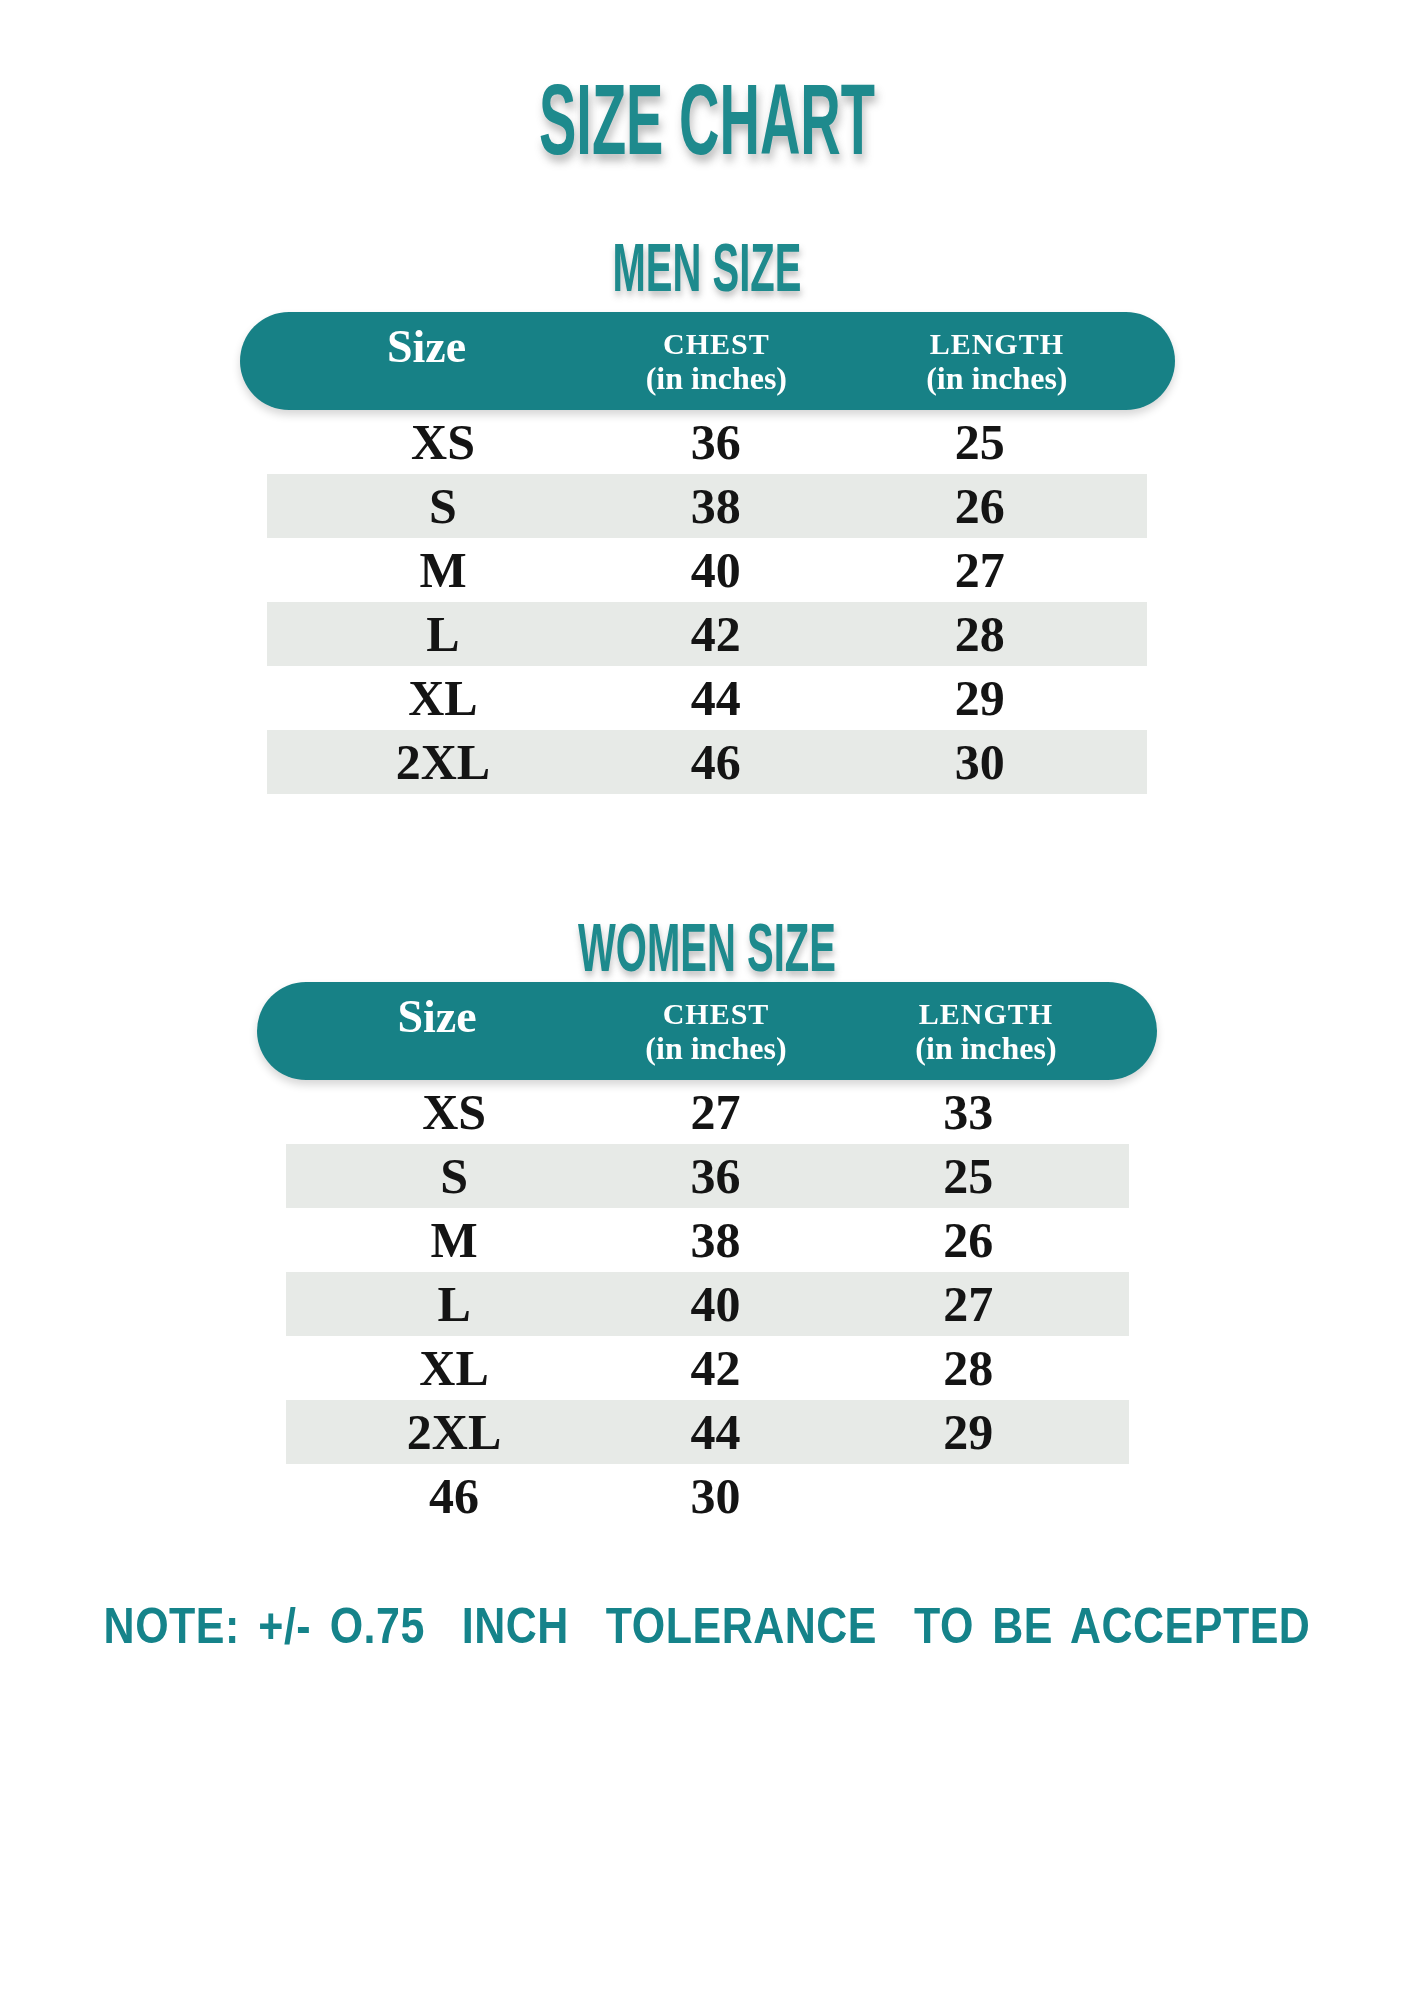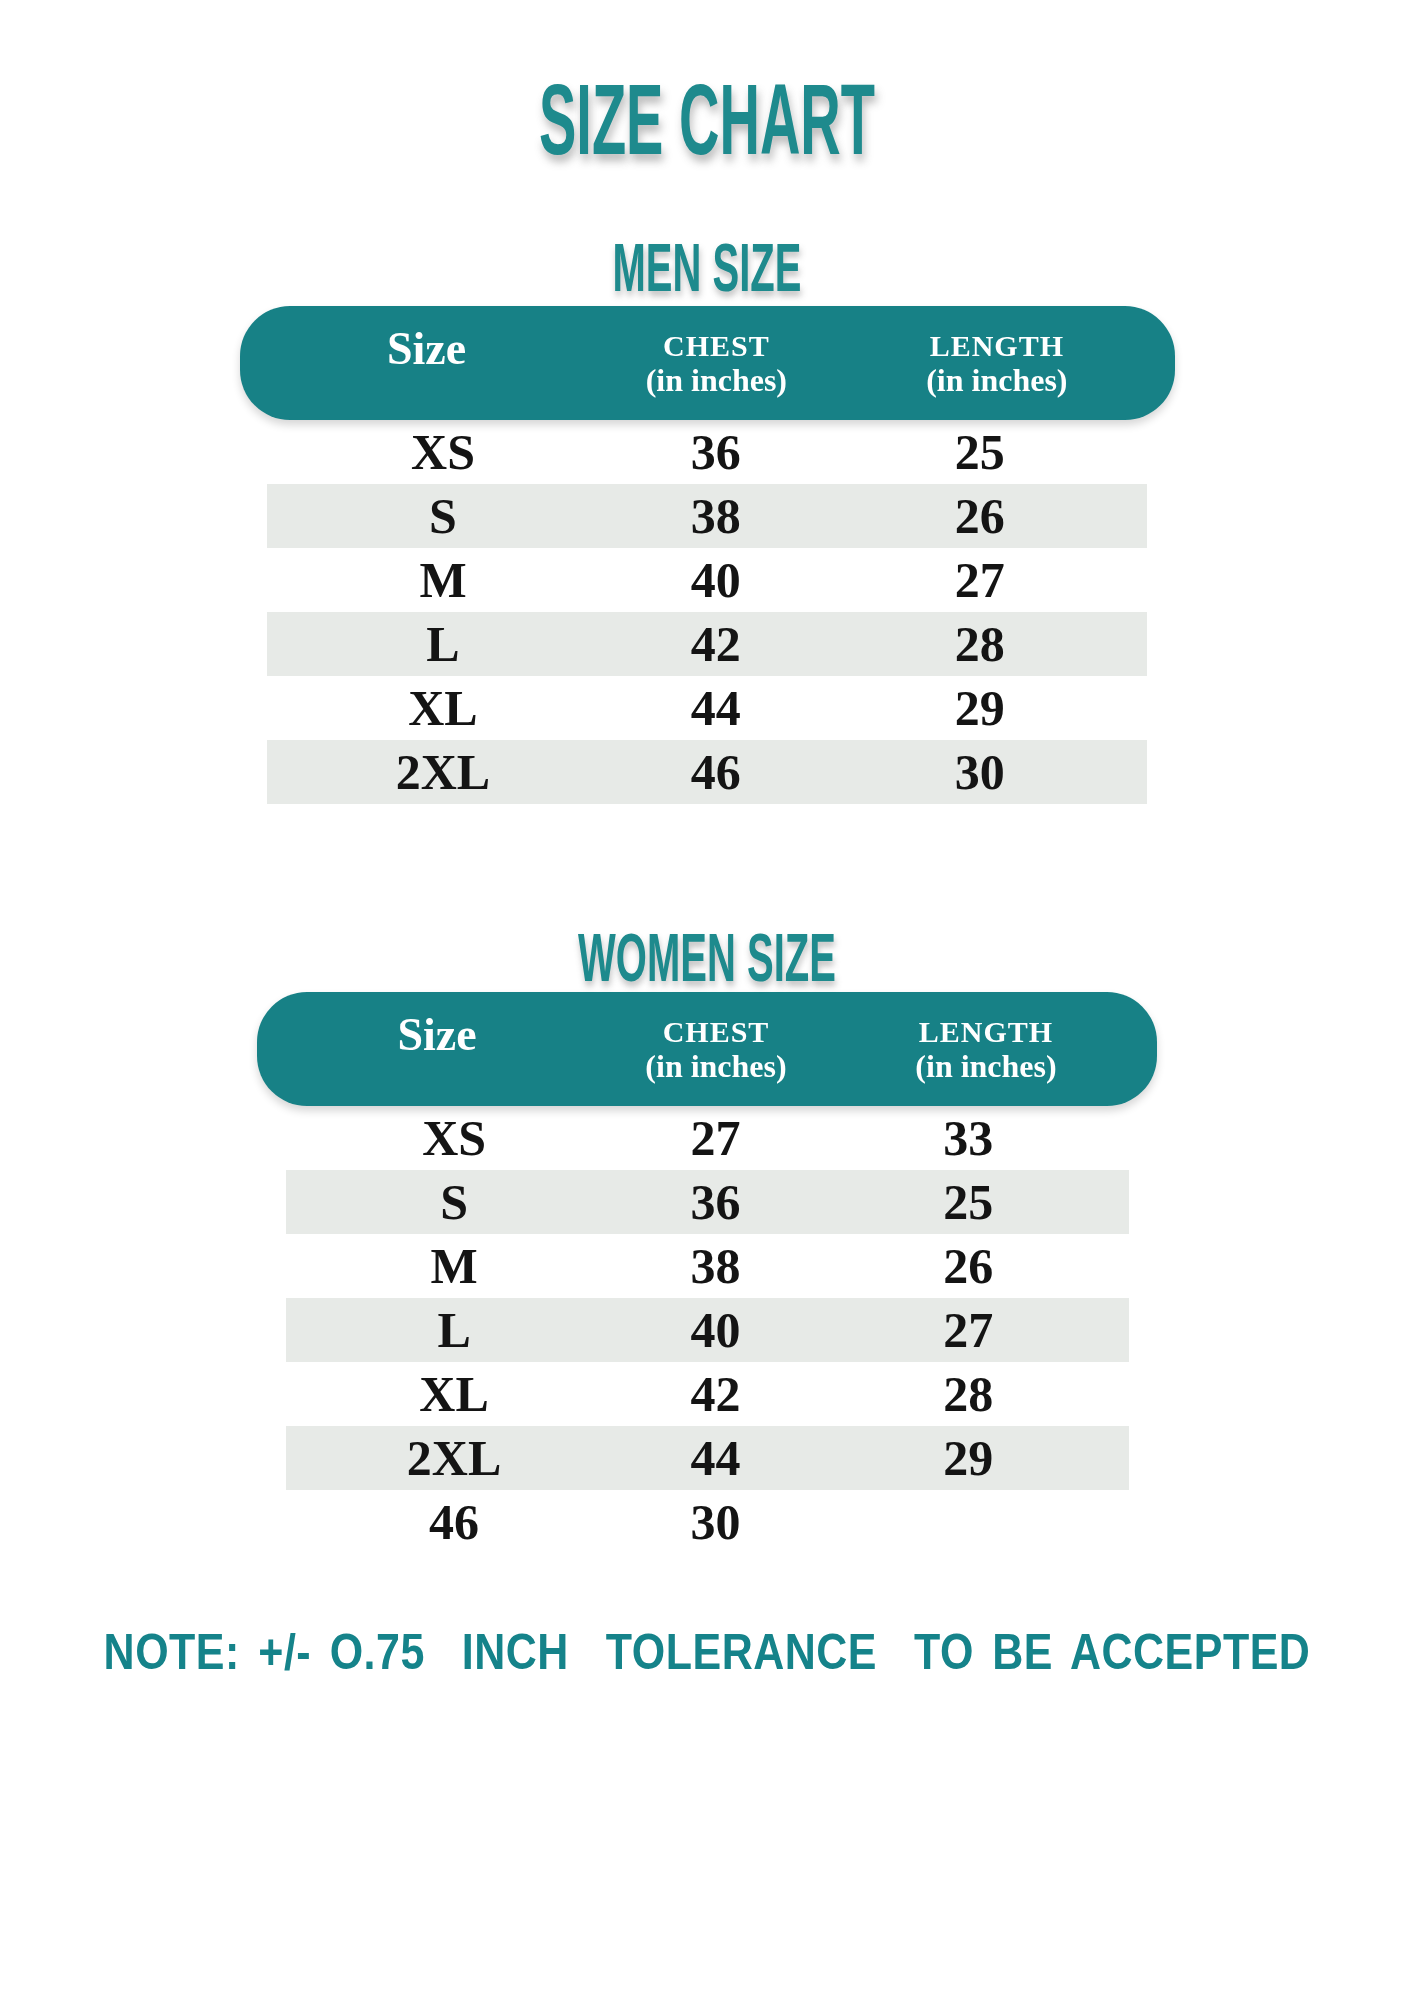--- a/index.html
+++ b/index.html
@@ -36,22 +36,22 @@
     color: #1e8a8d;
     transform: scaleY(1.7);
     transform-origin: center;
     text-shadow: 1px 3px 5px rgba(80,80,80,0.35);
   }
   .men-title   { margin: 92px 0 0 0; }
   .women-title { margin: 130px 0 0 0; }
 
   
   .pill {
-    margin: 16px auto 0 auto;
-    height: 114px;
+    margin: 22px auto 0 auto;
+    height: 98px;
     border-radius: 50px;
     background: #178186;
     box-shadow: 0 5px 9px rgba(0,0,0,0.16);
     display: grid;
     grid-template-columns: 40% 22% 38%;
     align-items: center;
     color: #ffffff;
     font-family: "Liberation Serif", serif;
   }
   .pill-men   { width: 935px; }

